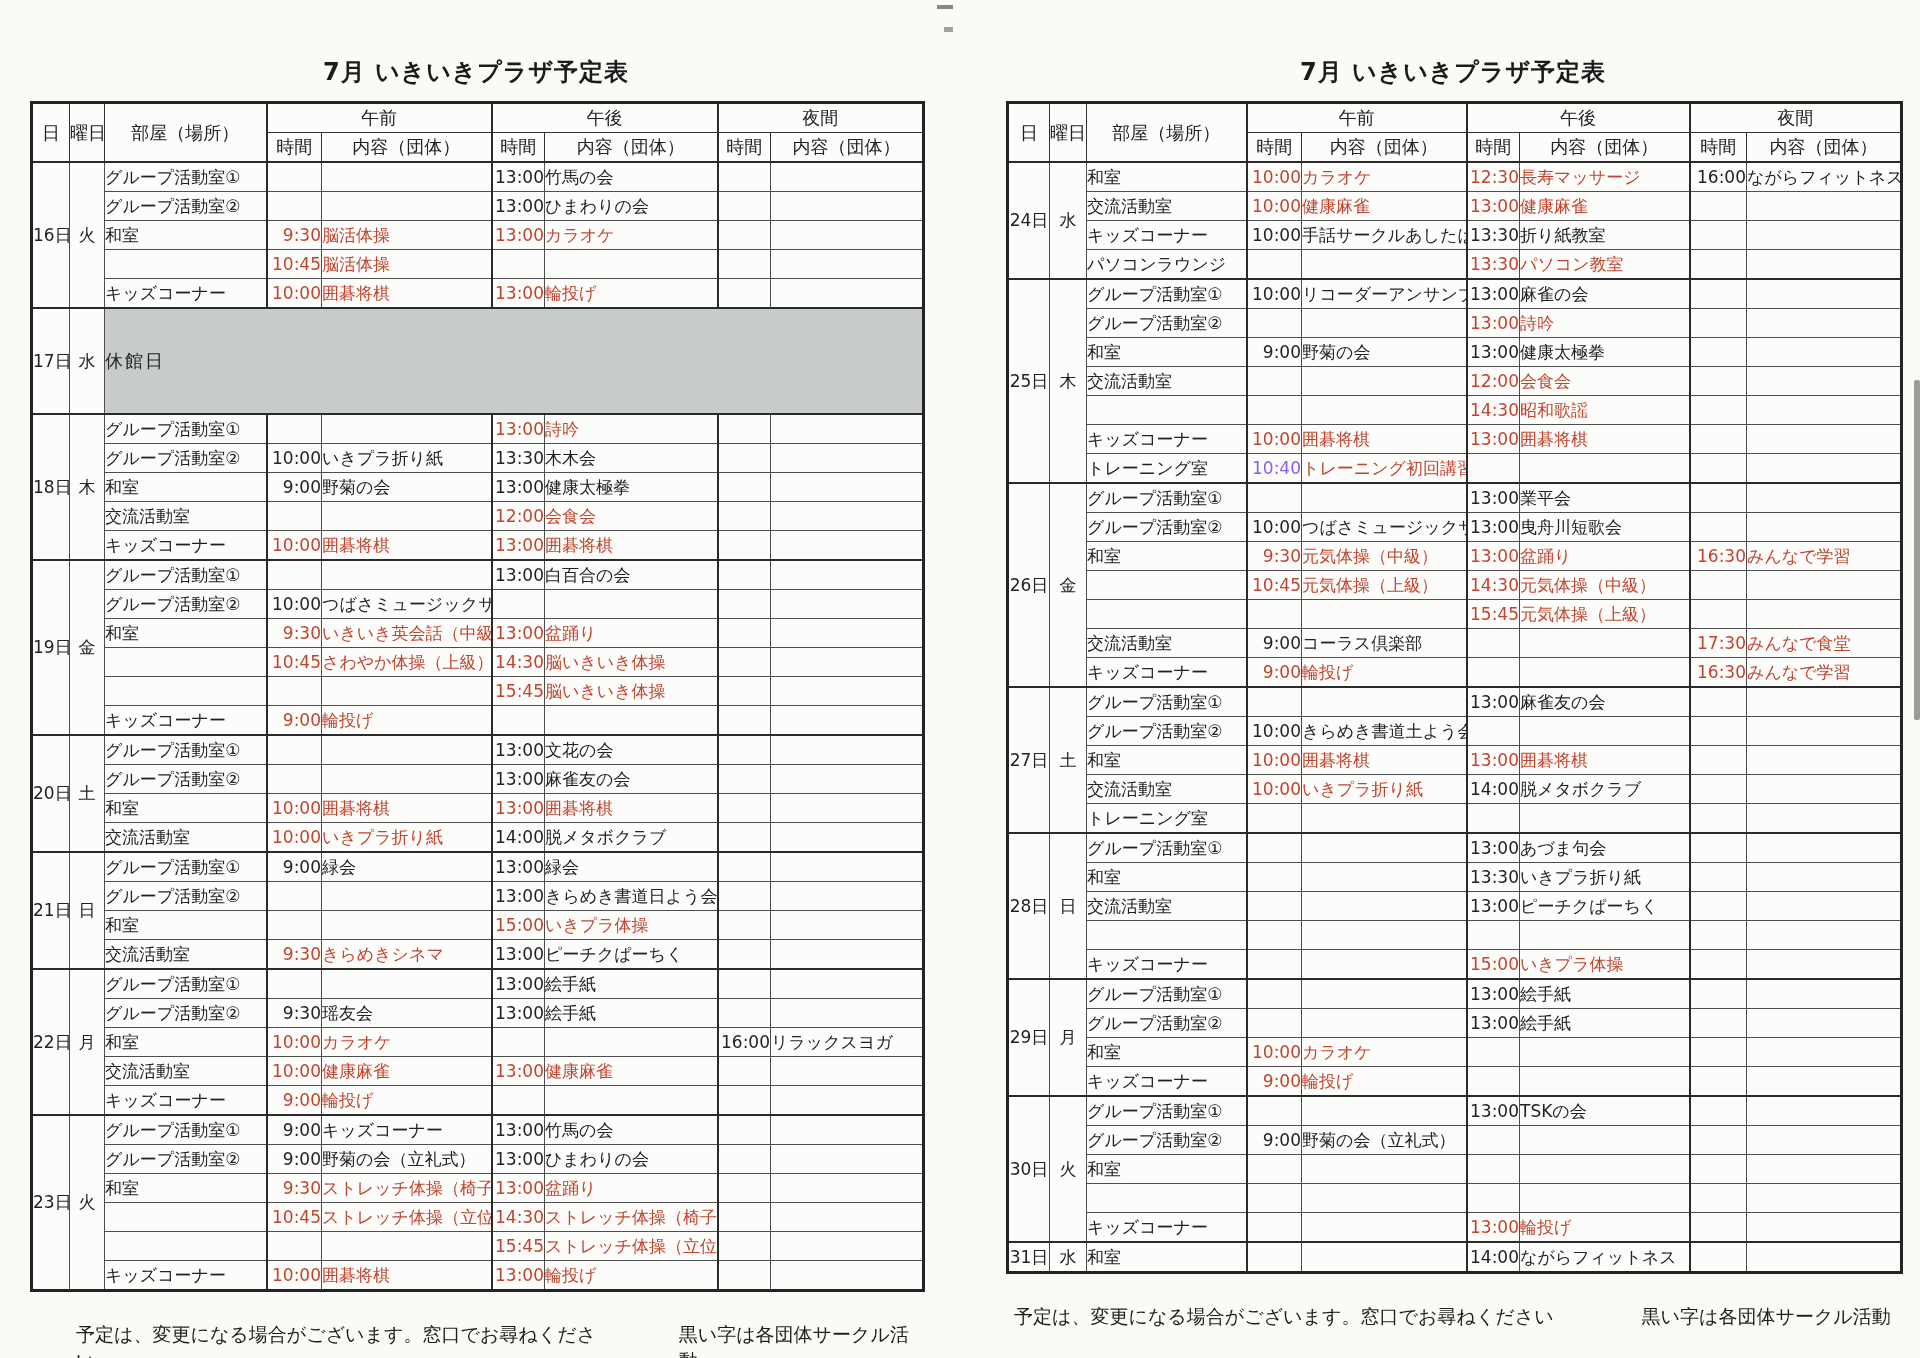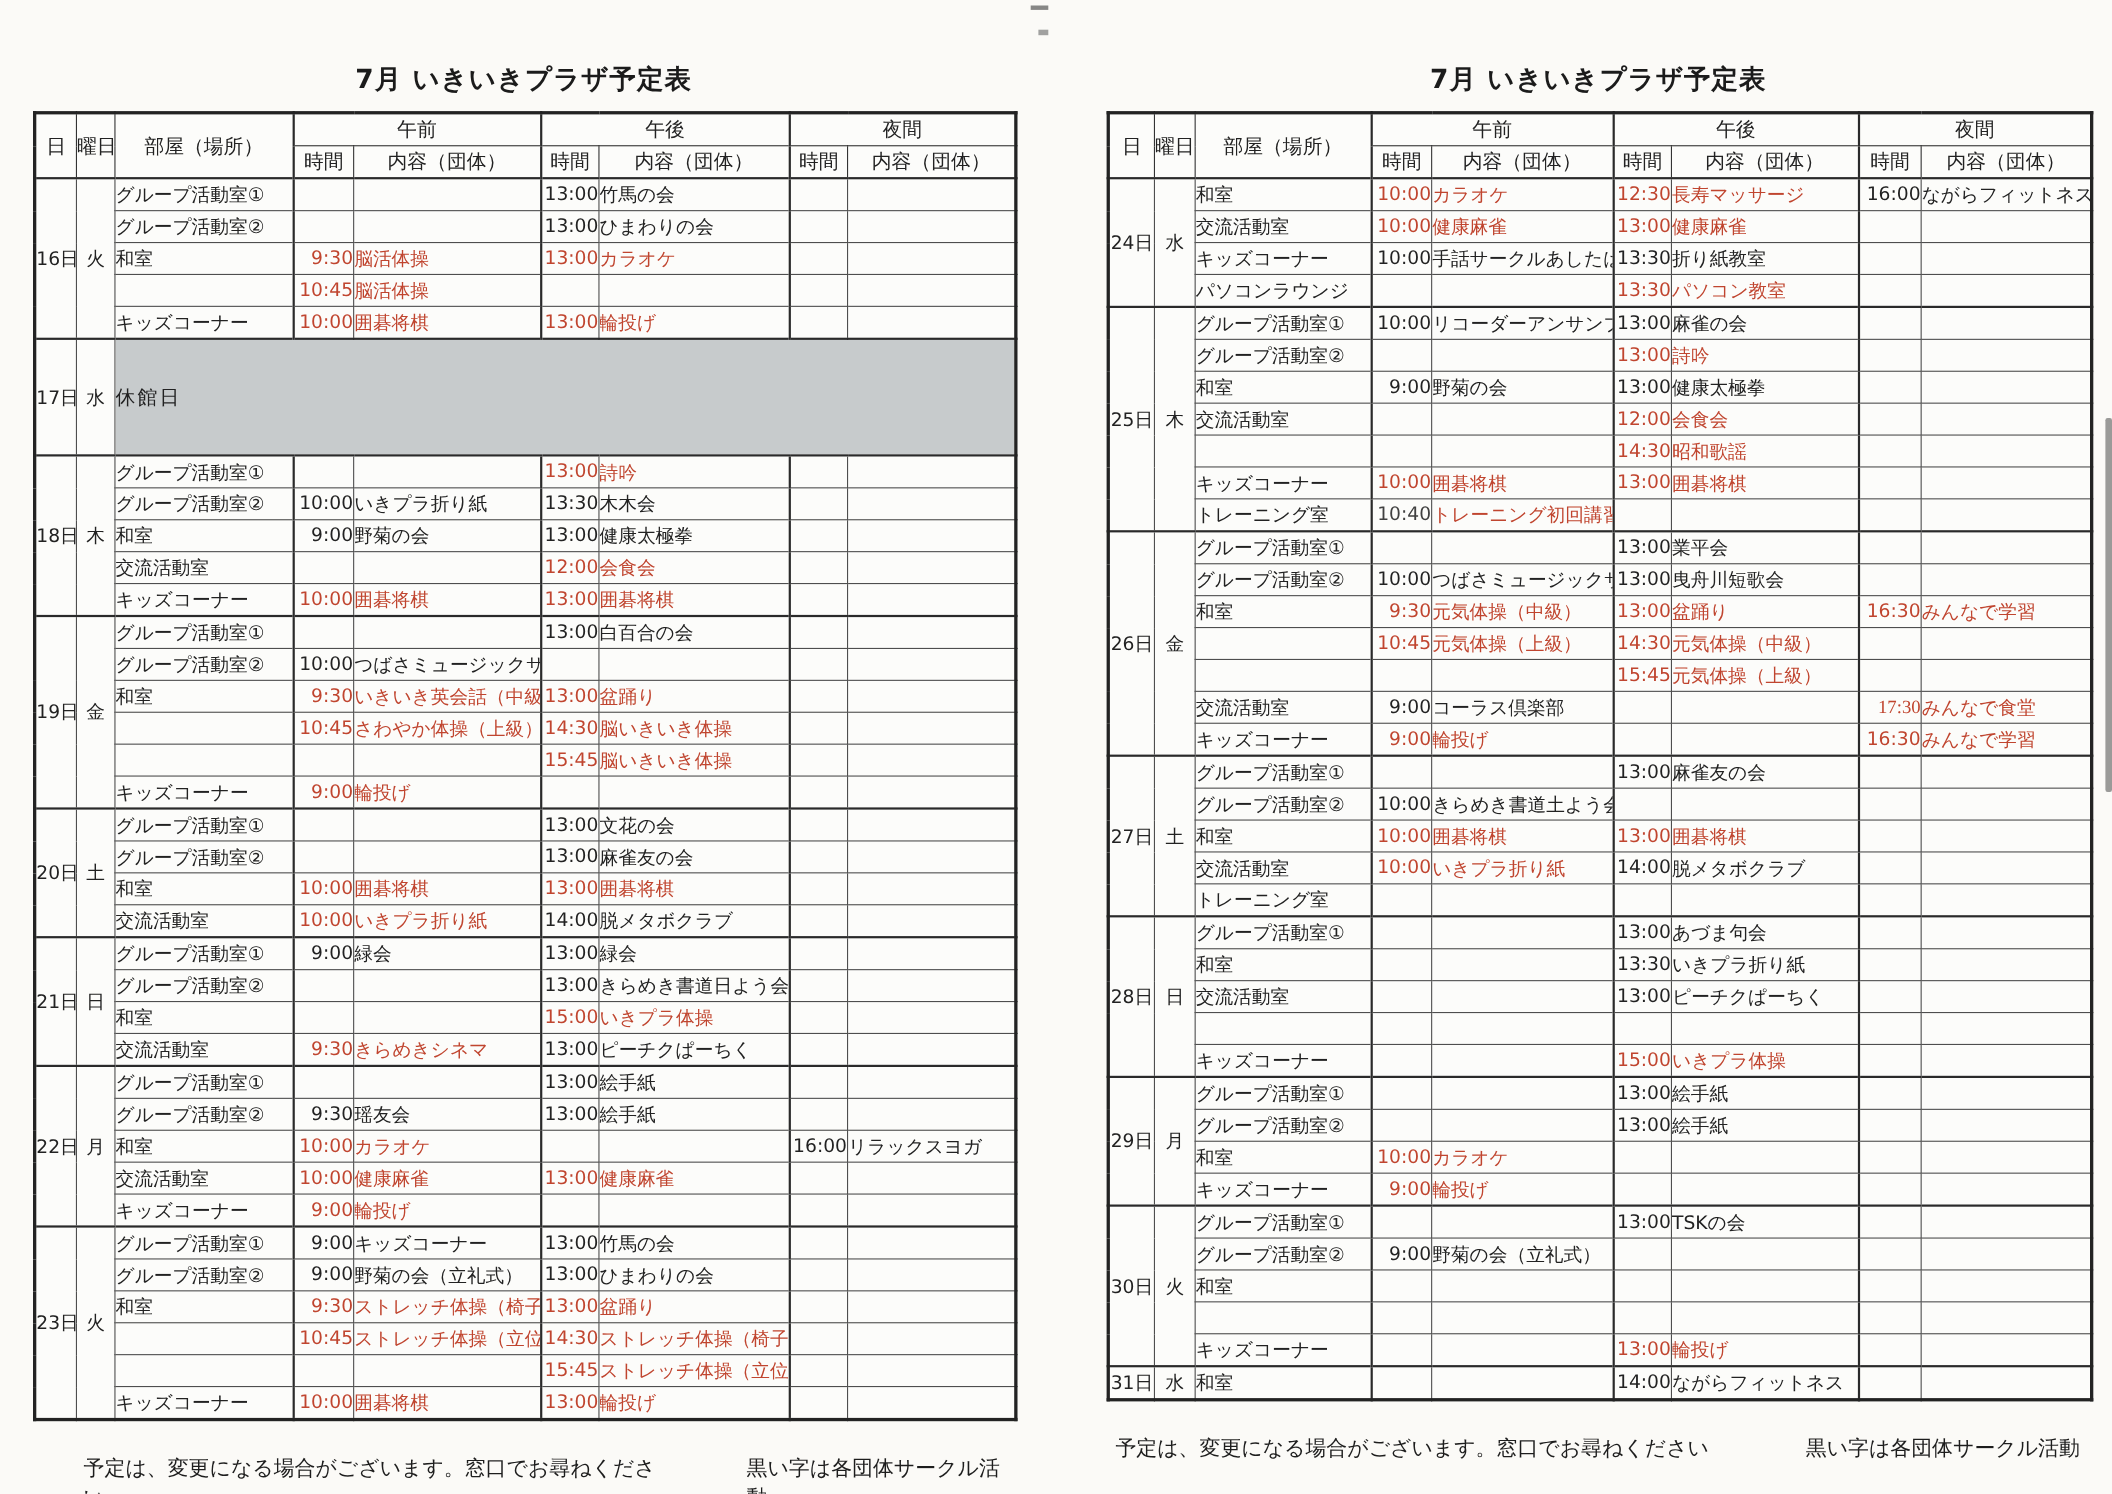--- a/index.html
+++ b/index.html
@@ -565,21 +565,21 @@
           <td class="c-room">キッズコーナー</td>
           <td class="c-time sec-l" style="color: rgb(192, 69, 47);">10:00</td>
           <td class="c-content" style="color: rgb(192, 69, 47);">囲碁将棋</td>
           <td class="c-time sec-l" style="color: rgb(192, 69, 47);">13:00</td>
           <td class="c-content" style="color: rgb(192, 69, 47);">囲碁将棋</td>
           <td class="c-time sec-l"></td>
           <td class="c-content"></td>
         </tr>
         <tr>
           <td class="c-room">トレーニング室</td>
-          <td class="c-time sec-l" style="color: #404040;">10:40</td>
+          <td class="c-time sec-l" style="color: #8b5cf6;">10:40</td>
           <td class="c-content s9" style="color: rgb(192, 69, 47);">トレーニング初回講習</td>
           <td class="c-time sec-l"></td>
           <td class="c-content"></td>
           <td class="c-time sec-l"></td>
           <td class="c-content"></td>
         </tr>
         <tr class="block-top">
           <td class="c-date" rowspan="7">26日</td>
           <td class="c-day" rowspan="7">金</td>
           <td class="c-room">グループ活動室①</td>
@@ -625,21 +625,21 @@
           <td class="c-content" style="color: rgb(192, 69, 47);">元気体操（上級）</td>
           <td class="c-time sec-l"></td>
           <td class="c-content"></td>
         </tr>
         <tr>
           <td class="c-room">交流活動室</td>
           <td class="c-time sec-l">9:00</td>
           <td class="c-content">コーラス倶楽部</td>
           <td class="c-time sec-l"></td>
           <td class="c-content"></td>
-          <td class="c-time sec-l" style="color: rgb(192, 69, 47); font-family: Liberation Serif, serif;">17:30</td>
+          <td class="c-time sec-l" style="color: rgb(192, 69, 47);">17:30</td>
           <td class="c-content" style="color: rgb(192, 69, 47);">みんなで食堂</td>
         </tr>
         <tr>
           <td class="c-room">キッズコーナー</td>
           <td class="c-time sec-l" style="color: rgb(192, 69, 47);">9:00</td>
           <td class="c-content" style="color: rgb(192, 69, 47);">輪投げ</td>
           <td class="c-time sec-l"></td>
           <td class="c-content"></td>
           <td class="c-time sec-l" style="color: rgb(192, 69, 47);">16:30</td>
           <td class="c-content" style="color: rgb(192, 69, 47);">みんなで学習</td>

